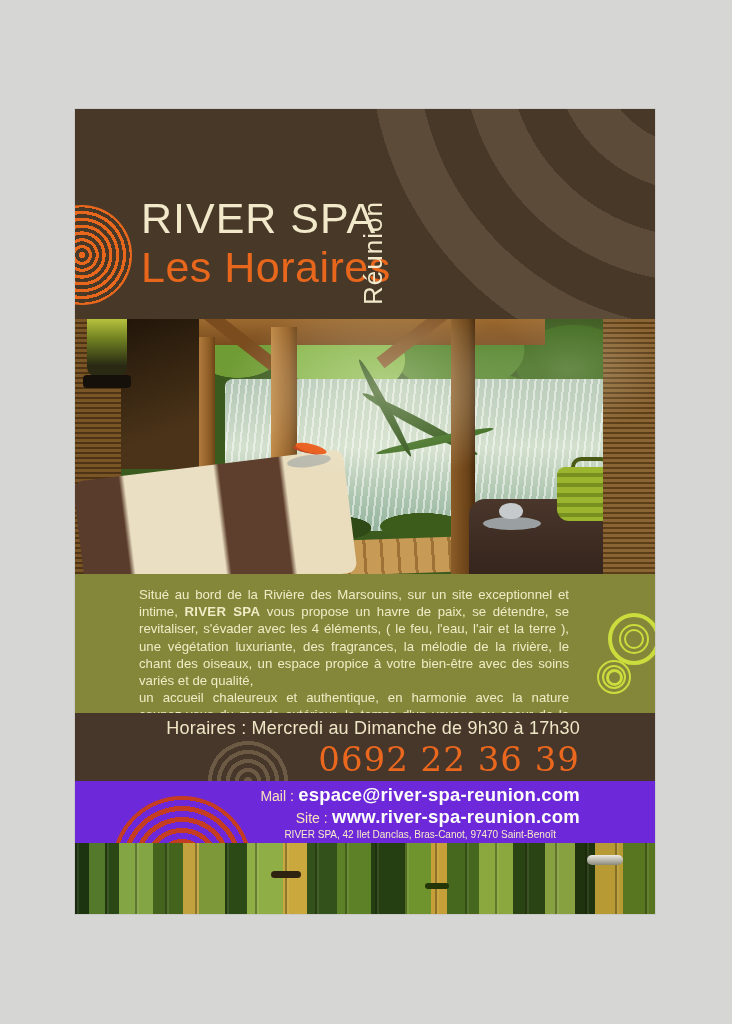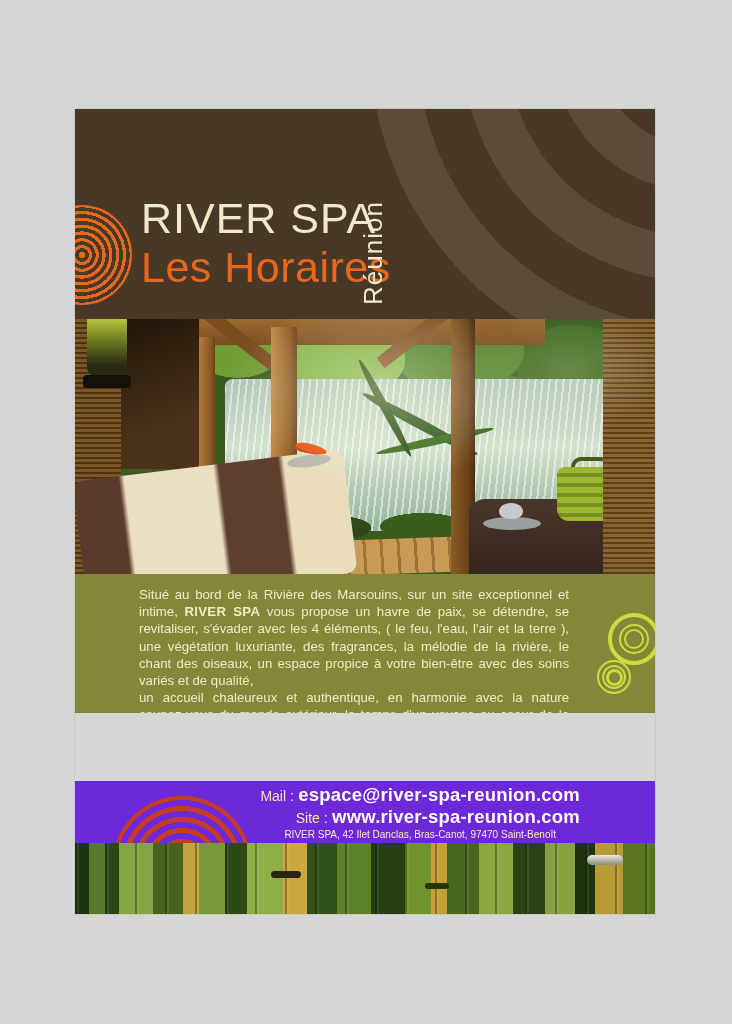--- a/index.html
+++ b/index.html
@@ -182,20 +182,27 @@
             <div class="r3"></div>
           </div>
         </div>
       <div class="ring ring-small">
           <div class="r2">
             <div class="r3"></div>
           </div>
         </div>
     </section>
 
+    <section class="hours">
+      <div class="hours-arcs"></div>
+      <div class="hours-text">
+        <div class="hours-line">Horaires : Mercredi au Dimanche de 9h30 à 17h30</div>
+        <div class="phone">0692 22 36 39</div>
+      </div>
+    </section>
 
     <section class="contact">
       <div class="contact-rings"></div>
       <div class="contact-text">
         <div class="c-line c-line1"><span class="c-lbl">Mail :</span> <span class="c-val">espace@river-spa-reunion.com</span></div>
         <div class="c-line c-line2"><span class="c-lbl">Site :</span> <span class="c-val">www.river-spa-reunion.com</span></div>
         <div class="c-addr">RIVER SPA, 42 Ilet Danclas, Bras-Canot, 97470 Saint-Benoît</div>
       </div>
     </section>
 

